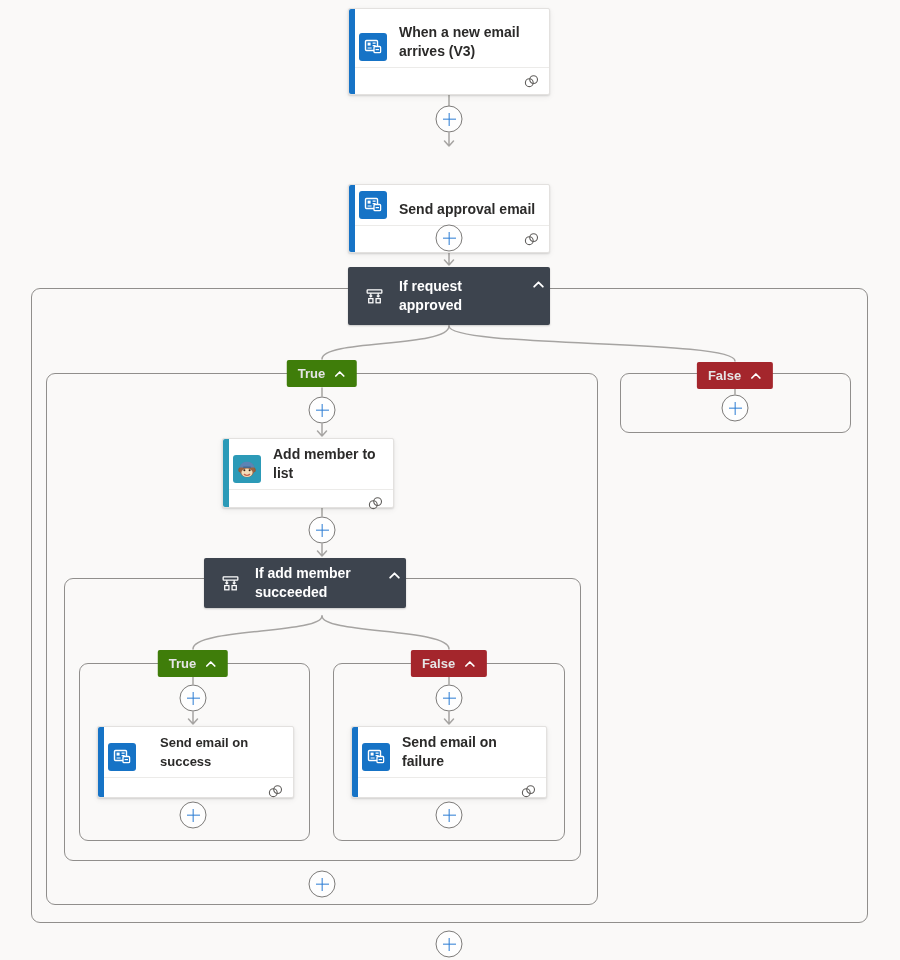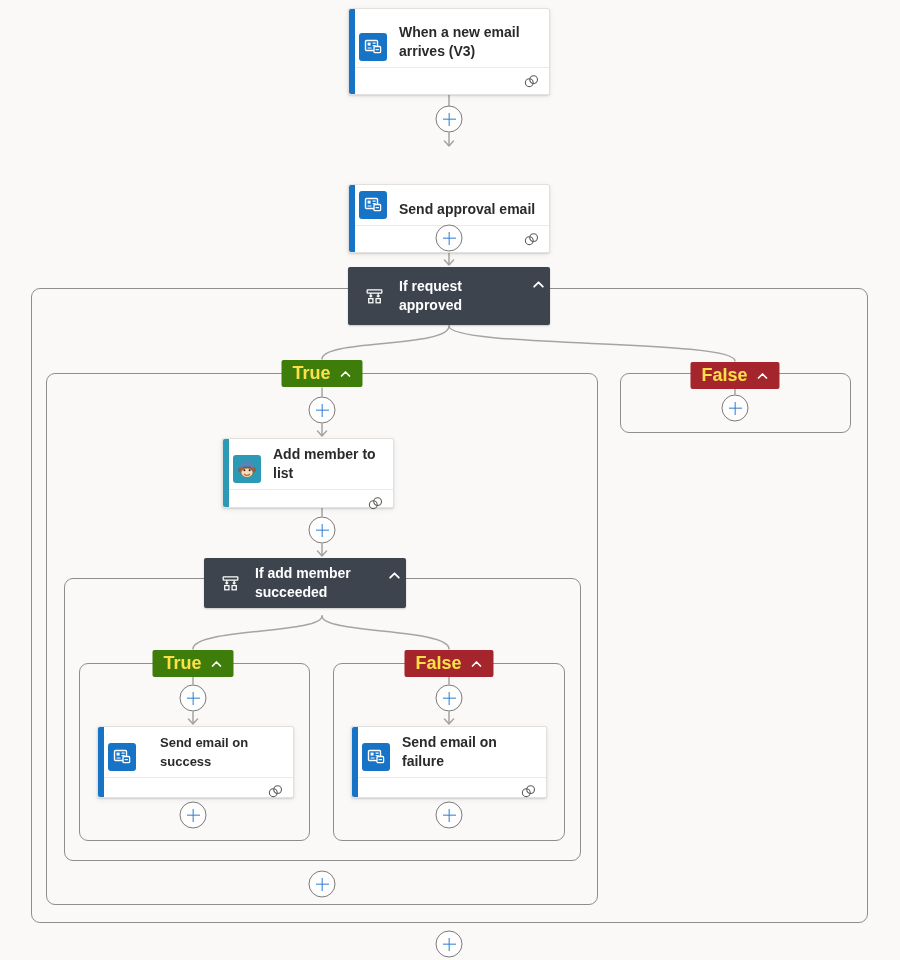--- a/index.html
+++ b/index.html
@@ -24,21 +24,21 @@
   
   .cond{position:absolute;background:#3d444e;border-radius:2px;color:#fff;z-index:3;cursor:pointer;
         box-shadow:0 1px 2px rgba(0,0,0,.2);display:flex;align-items:center;gap:14px;
         padding:0 5px 0 16px;box-sizing:border-box;}
   .cond-title{font-size:14px;font-weight:700;line-height:19px;flex:1;}
   .cond-chev{align-self:flex-start;margin-top:13px;}
 
   
   .badge{position:absolute;transform:translateX(-50%);height:27px;border-radius:2px;z-index:4;cursor:pointer;
          display:inline-flex;align-items:center;gap:9px;padding:0 11px;box-sizing:border-box;}
-  .badge-label{color:#fde047;font-size:18px;font-weight:700;}
+  .badge-label{color:#e5e5e5;font-size:13px;font-weight:700;}
   .badge-true{background:#3f7d0a;}
   .badge-false{background:#a4262c;}
 
   
   .plus{position:absolute;width:27px;height:27px;border:1px solid #7d7b79;border-radius:50%;
         background:#fefefe;box-sizing:border-box;z-index:3;transform:translate(-50%,-50%);cursor:pointer;}
   .plus::before,.plus::after{content:"";position:absolute;background:#2b7cd3;left:50%;top:50%;}
   .plus::before{width:13px;height:1.7px;transform:translate(-50%,-50%);}
   .plus::after{width:1.7px;height:13px;transform:translate(-50%,-50%);}
 </style>

